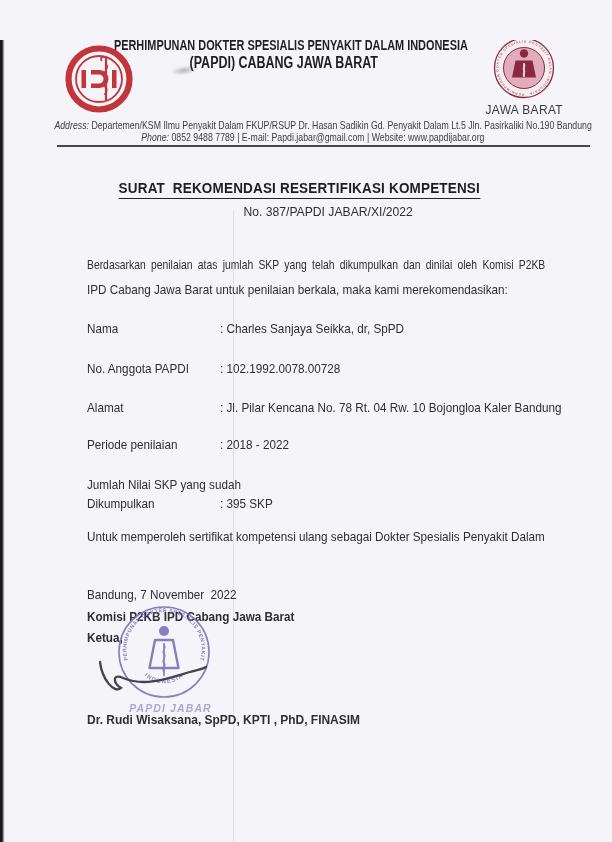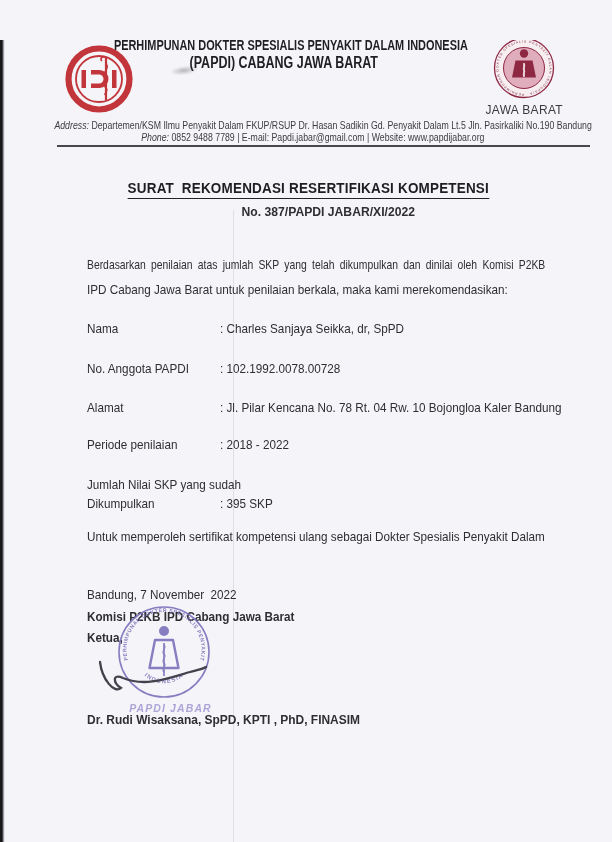--- a/index.html
+++ b/index.html
@@ -25,24 +25,24 @@
   .h1c{left:64px;top:36px;width:440px;font-size:14px;}
   .h1d{left:64px;top:54px;width:440px;font-size:13.5px;}
   .addr{left:7px;width:612px;font-size:10.3px;color:#3c3c40;}
   .addr .sc{transform:scaleX(.85);}
   .addr1{top:80px;} .addr2{top:92px;}
   .it{font-style:italic;}
   .rule{position:absolute;left:57px;top:105px;width:533px;height:2.2px;background:#47474c;}
   .logo-caption{left:474px;top:62px;width:100px;font-size:13px;color:#3a3a3e;letter-spacing:.4px;}
   .logo-caption .sc{transform:scaleX(.92);}
   
-  .title-wrap{left:79px;top:139px;width:458px;}
+  .title-wrap{left:70px;top:139px;width:458px;}
   .title-wrap .sc{transform:scaleX(.93);font-weight:bold;font-size:14.5px;color:#1e1e21;
      border-bottom:1.7px solid #232326;padding-bottom:1.5px;letter-spacing:.2px;}
-  .num-wrap{left:99px;top:162px;width:458px;font-weight:bold;}
+  .num-wrap{left:99px;top:162px;width:458px;}
   .num-wrap .sc{transform:scaleX(.95);font-size:12.8px;}
   .just{position:absolute;left:87px;top:217px;width:575px;transform:scaleX(.797);transform-origin:0 50%;
      font-size:13px;line-height:16px;text-align:justify;text-align-last:justify;}
   .field-label{left:87px;} .field-value{left:220px;}
   .fy0{top:280.5px;} .fy1{top:321px;} .fy2{top:359.5px;} .fy3{top:397px;}
   .skp1{top:436.5px;} .skp2{top:455.5px;}
   .closing{top:488.5px;}
   
   .date{top:547px;} .committee{top:568.5px;} .role{top:589.5px;}
   .stamp{position:absolute;left:116px;top:564px;width:96px;height:96px;opacity:.92;z-index:2;}

